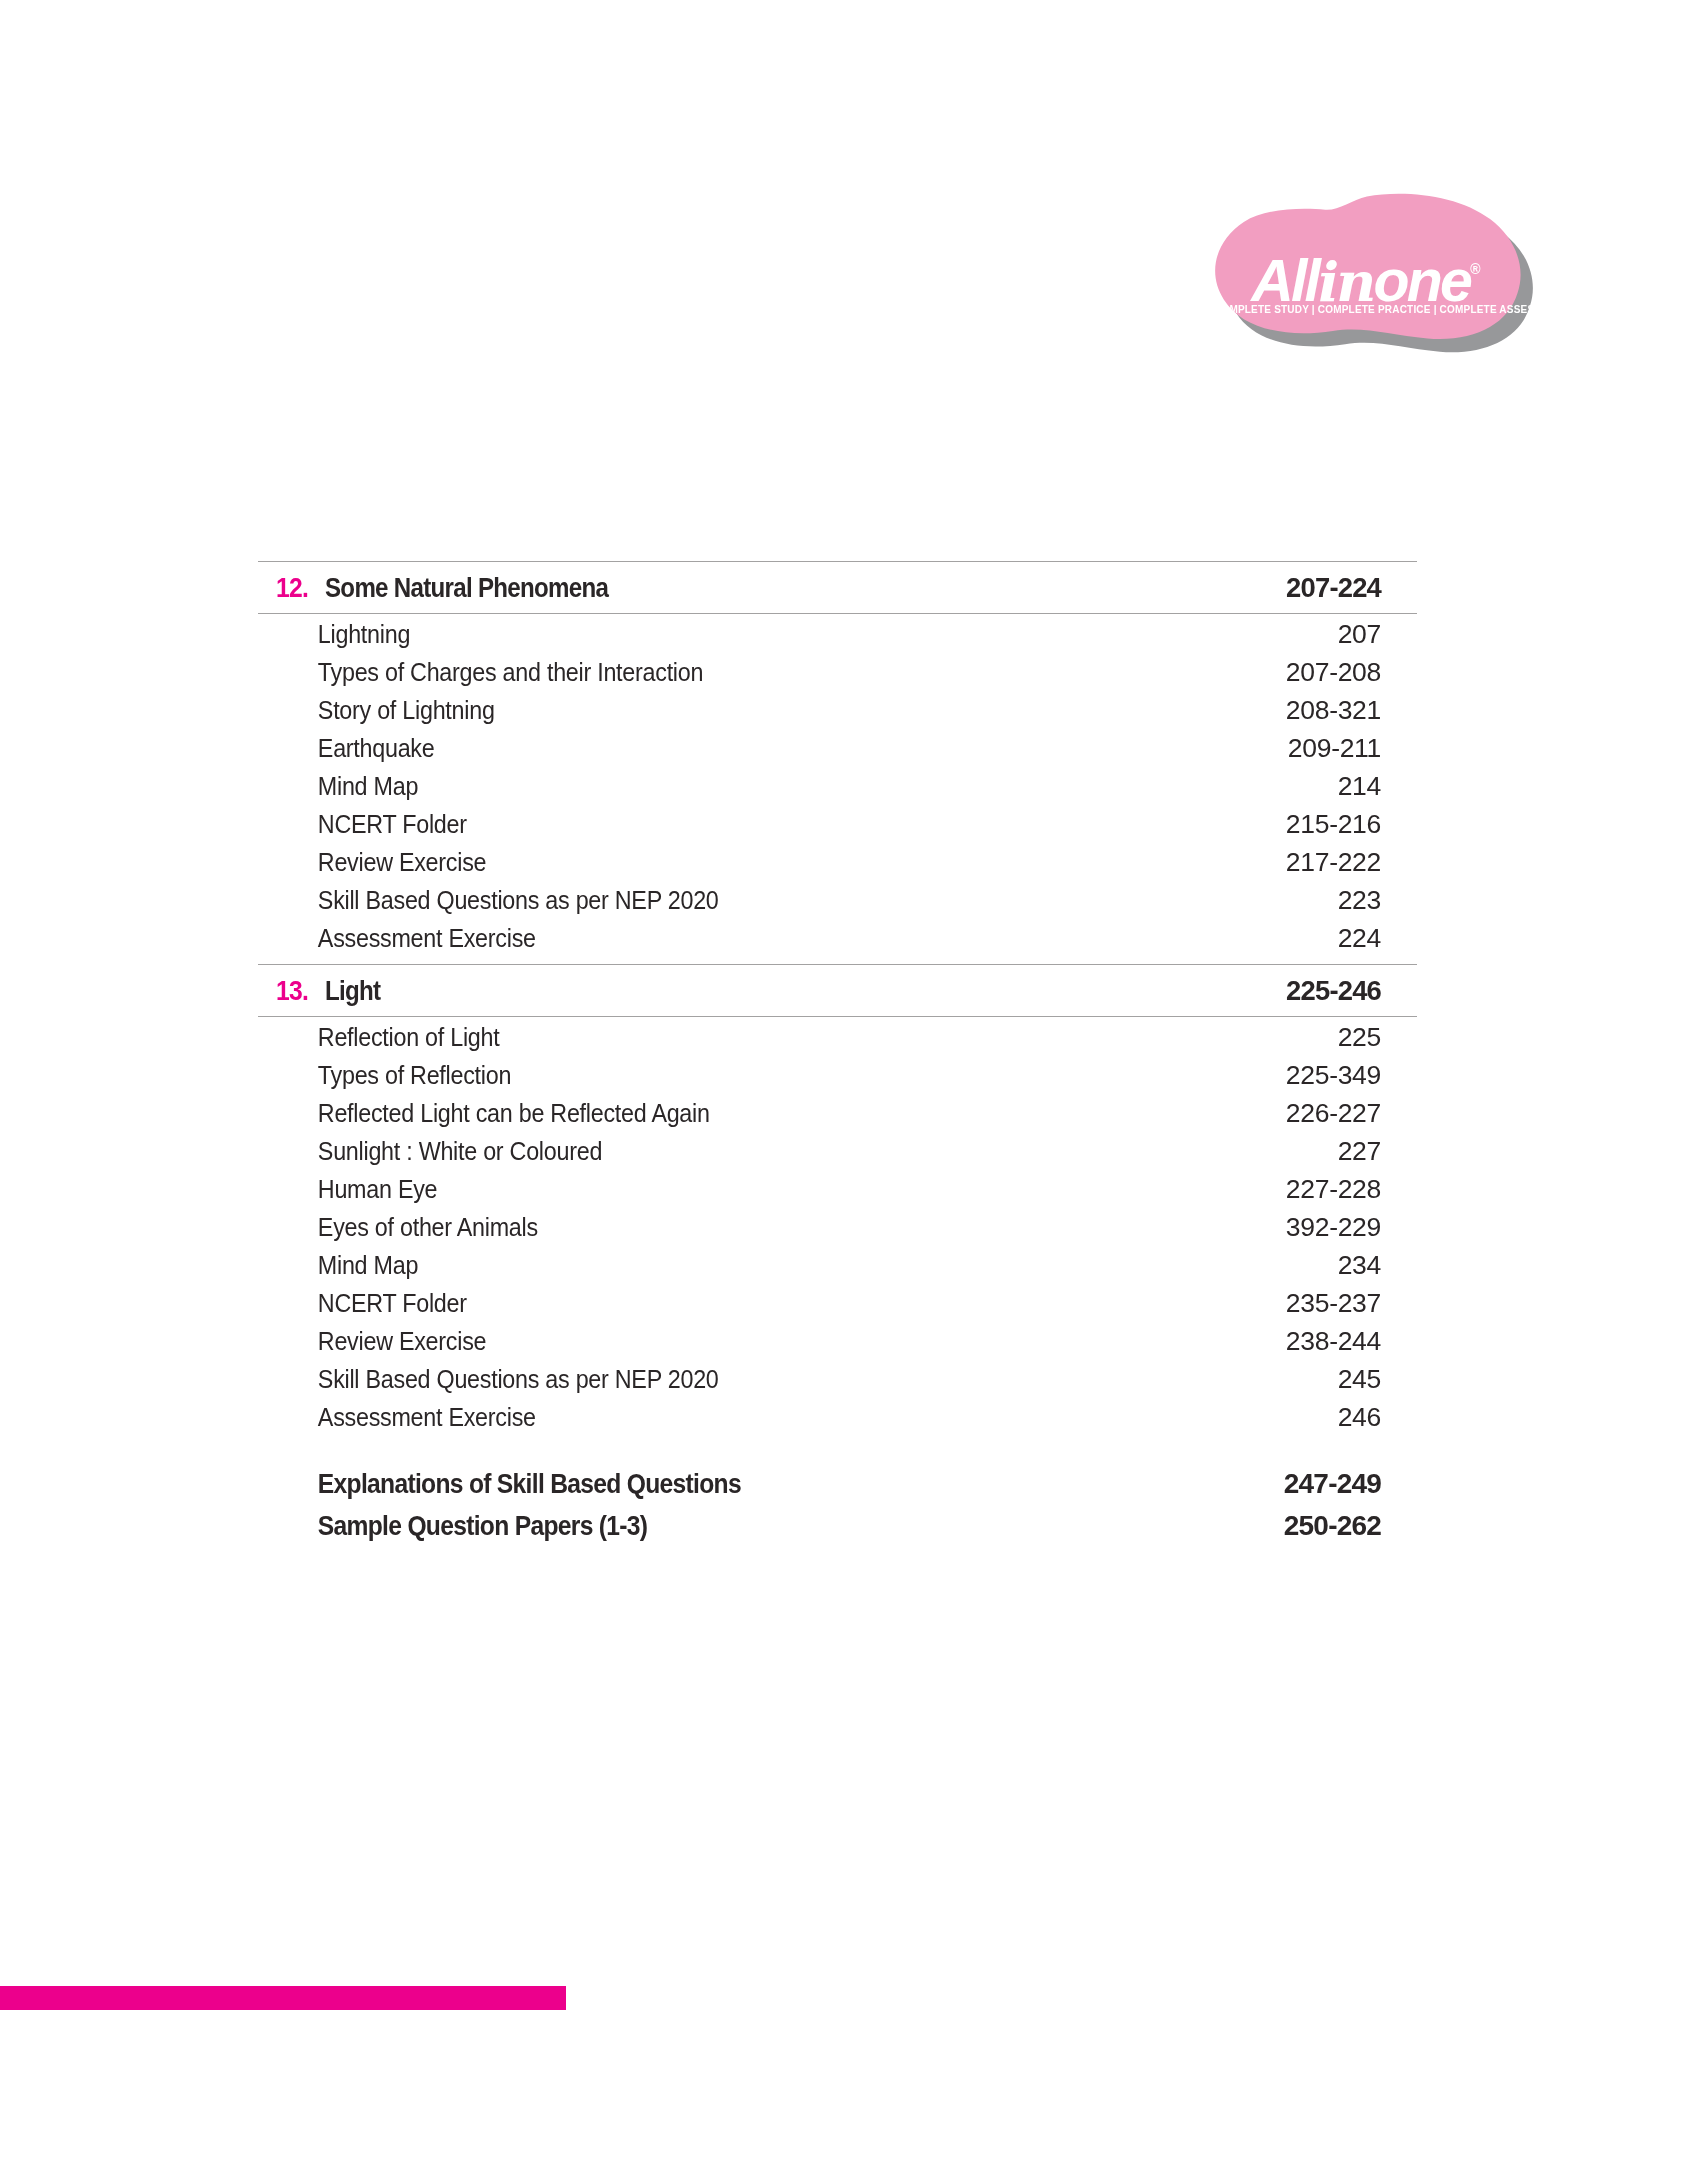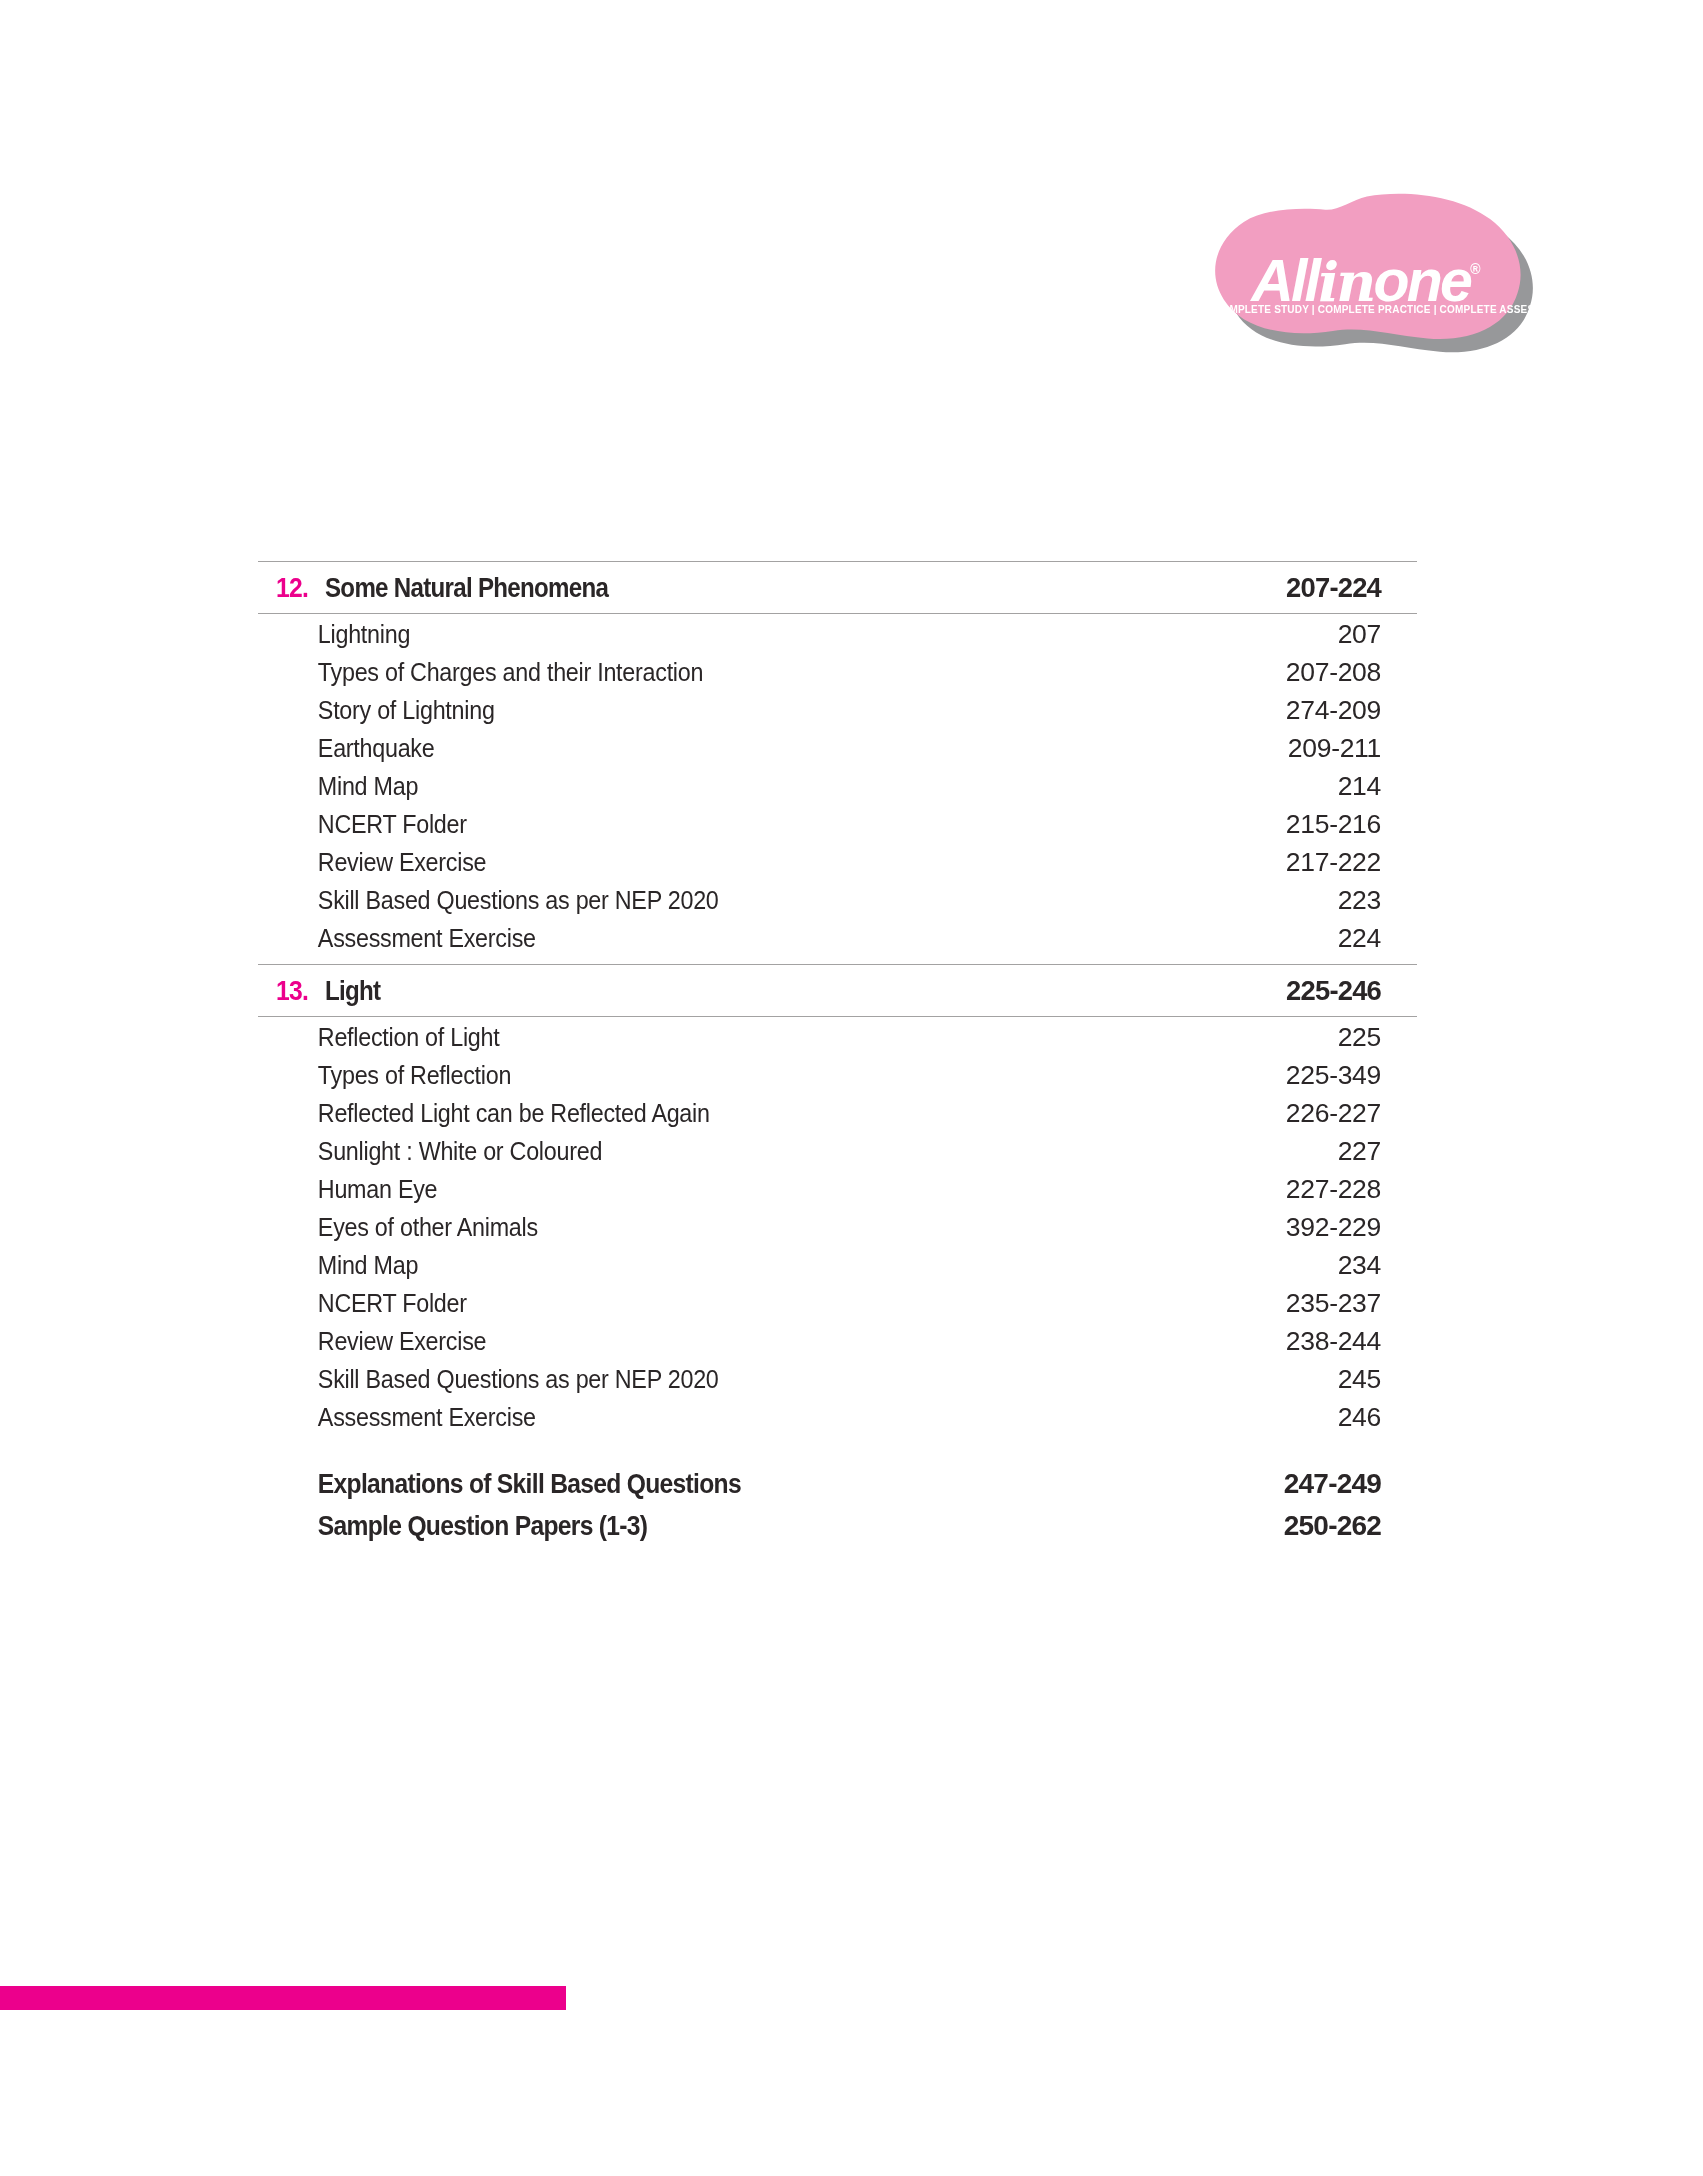--- a/index.html
+++ b/index.html
@@ -107,21 +107,21 @@
     <span class="row-pages">207</span>
   </div>
 
   <div class="toc-row">
     <span class="row-title">Types of Charges and their Interaction</span>
     <span class="row-pages">207-208</span>
   </div>
 
   <div class="toc-row">
     <span class="row-title">Story of Lightning</span>
-    <span class="row-pages">274-209</span>
+    <span class="row-pages">208-321</span>
   </div>
 
   <div class="toc-row">
     <span class="row-title">Earthquake</span>
     <span class="row-pages">209-211</span>
   </div>
 
   <div class="toc-row">
     <span class="row-title">Mind Map</span>
     <span class="row-pages">214</span>

